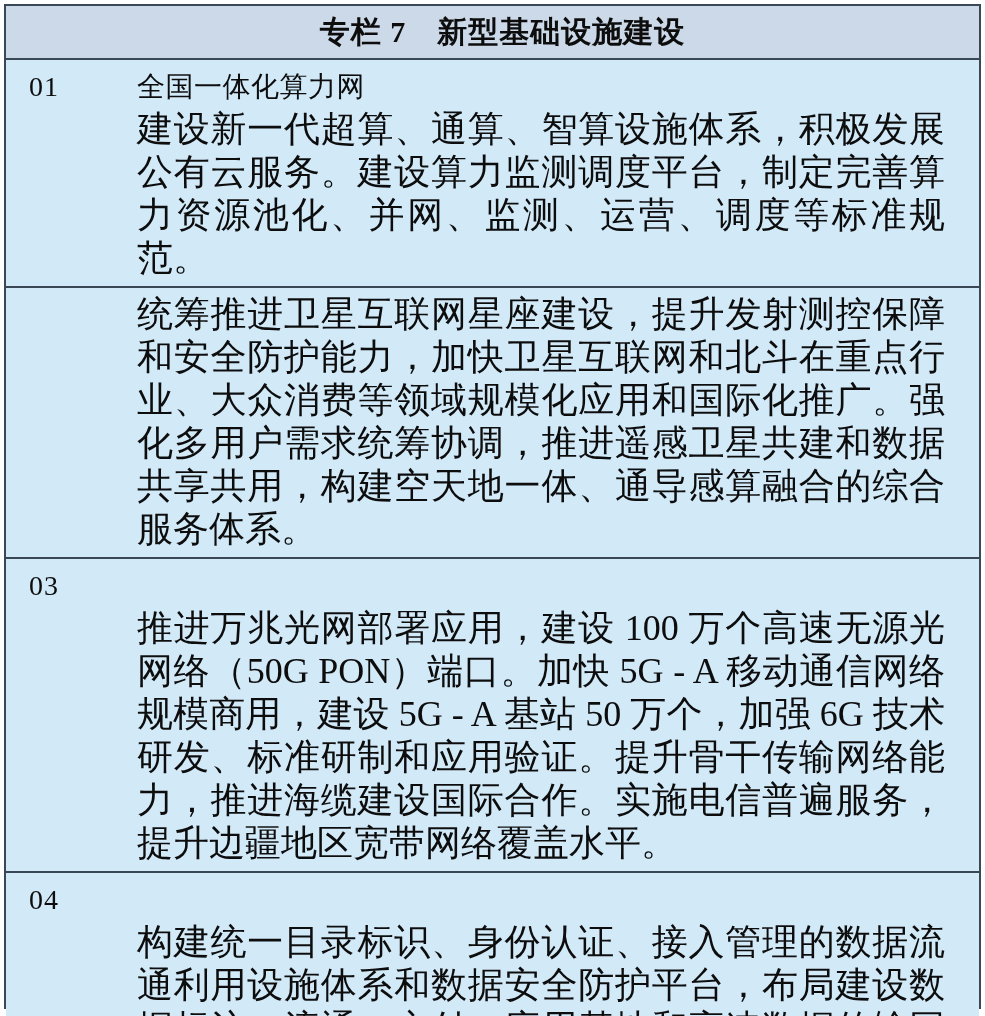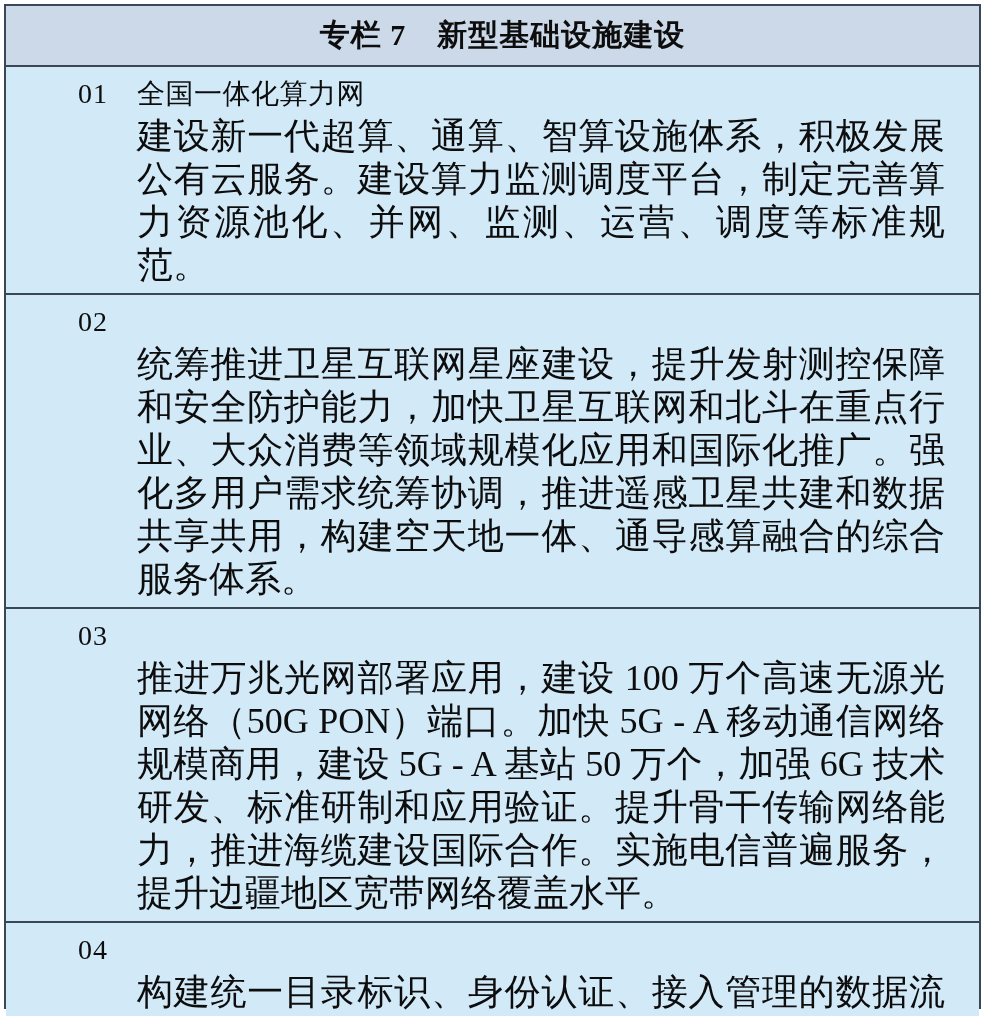--- a/index.html
+++ b/index.html
@@ -15,21 +15,21 @@
     left: 4px; top: 4px;
     width: 977px; height: 1005px;
     border: 2px solid #3a4754;
     background: #d2e9f8;
     display: flex;
     flex-direction: column;
   }
   .panel-header {
     background: #ccd9e8;
     border-bottom: 2px solid #3a4754;
-    height: 61px;
+    height: 54px;
     display: flex;
     align-items: center;
     justify-content: center;
     font-size: 30px;
     font-weight: bold;
     letter-spacing: 1px;
     flex: 0 0 auto;
     padding-left: 20px;
   }
   .section {
@@ -40,21 +40,21 @@
   }
   .section:last-child { border-bottom: none; flex: 1 1 auto; }
   .section-heading-row {
     display: flex;
     align-items: baseline;
     line-height: 43px;
     font-size: 28px;
   }
   .section-number {
     flex: 0 0 131px;
-    padding-left: 72px;
+    padding-left: 23px;
     font-weight: normal;
     letter-spacing: 1px;
   }
   .section-heading {
     font-weight: normal;
     letter-spacing: 0.5px;
   }
   .section-body {
     margin: 0 34px 0 131px;
     font-size: 36px;
@@ -73,21 +73,20 @@
   <div class="section">
     <div class="section-heading-row">
       <span class="section-number">01</span>
       <span class="section-heading">全国一体化算力网</span>
     </div>
     <div class="section-body">建设新一代超算、通算、智算设施体系，积极发展公有云服务。建设算力监测调度平台，制定完善算力资源池化、并网、监测、运营、调度等标准规范。</div>
   </div>
 
   <div class="section">
     <div class="section-heading-row">
-      <span class="section-number">02</span>
     </div>
     <div class="section-body">统筹推进卫星互联网星座建设，提升发射测控保障和安全防护能力，加快卫星互联网和北斗在重点行业、大众消费等领域规模化应用和国际化推广。强化多用户需求统筹协调，推进遥感卫星共建和数据共享共用，构建空天地一体、通导感算融合的综合服务体系。</div>
   </div>
 
   <div class="section">
     <div class="section-heading-row">
       <span class="section-number">03</span>
     </div>
     <div class="section-body">推进万兆光网部署应用，建设 100 万个高速无源光网络（50G PON）端口。加快 5G - A 移动通信网络规模商用，建设 5G - A 基站 50 万个，加强 6G 技术研发、标准研制和应用验证。提升骨干传输网络能力，推进海缆建设国际合作。实施电信普遍服务，提升边疆地区宽带网络覆盖水平。</div>
   </div>

